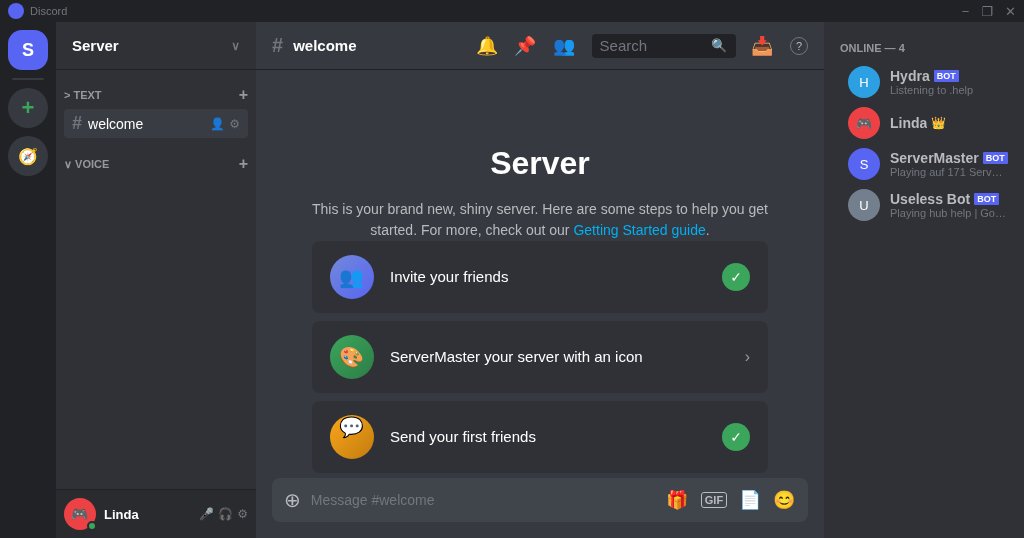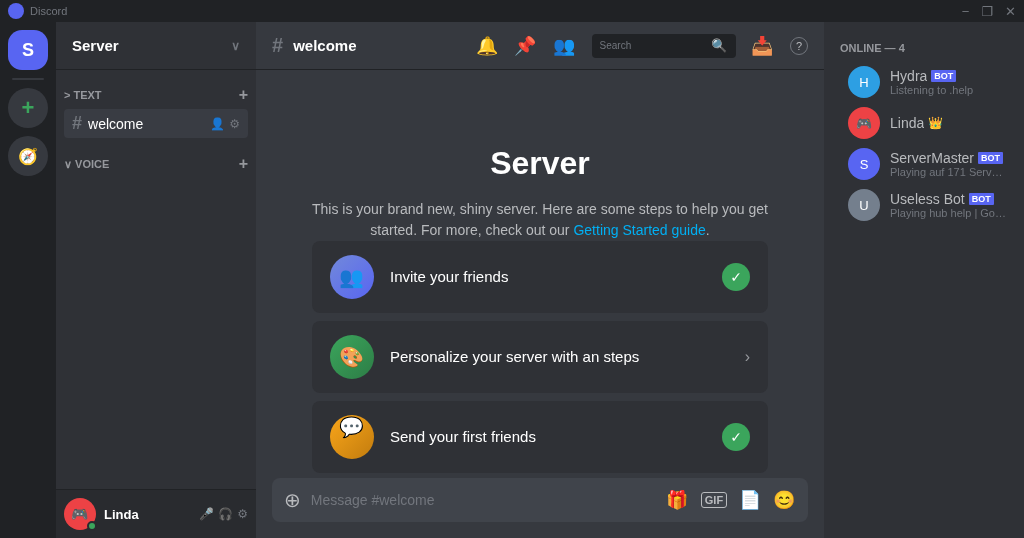--- a/index.html
+++ b/index.html
@@ -203,21 +203,21 @@
       padding: 0 8px;
       gap: 6px;
       width: 144px;
       height: 24px;
     }
     .search-box input {
       background: none;
       border: none;
       outline: none;
       color: #dcddde;
-      font-size: 10px;
+      font-size: 15px;
       width: 100%;
     }
     .search-box input::placeholder { color: #72767d; }
     .search-icon { color: #72767d; font-size: 13px; }
 
     
     #chat-area {
       flex: 1;
       overflow-y: auto;
       padding: 16px;
@@ -348,21 +348,21 @@
       border-radius: 50%;
       display: flex;
       align-items: center;
       justify-content: center;
       font-size: 13px;
       color: white;
       flex-shrink: 0;
       position: relative;
     }
     .member-info { flex: 1; min-width: 0; }
-    .member-name { font-size: 14px; font-weight: 400; color: #b9bbbe; white-space: nowrap; overflow: hidden; text-overflow: ellipsis; }
+    .member-name { font-size: 14px; font-weight: 700; color: #b9bbbe; white-space: nowrap; overflow: hidden; text-overflow: ellipsis; }
     .member-status { font-size: 11px; color: #72767d; white-space: nowrap; overflow: hidden; text-overflow: ellipsis; }
     .bot-badge {
       font-size: 9px;
       background: #5865f2;
       color: white;
       padding: 1px 3px;
       border-radius: 1px;
       font-weight: 600;
     }
     .crown-icon { font-size: 12px; }
@@ -469,21 +469,21 @@
           <a href="#">Getting Started guide</a>.
         </p>
         <div class="task-list">
           <div class="task-item">
             <div class="task-icon invite">👥</div>
             <span class="task-label">Invite your friends</span>
             <div class="task-check">✓</div>
           </div>
           <div class="task-item">
             <div class="task-icon personalize">🎨</div>
-            <span class="task-label">Personalize your server with an steps</span>
+            <span class="task-label">ServerMaster your server with an icon</span>
             <span class="task-chevron">›</span>
           </div>
           <div class="task-item">
             <div class="task-icon message">💬</div>
             <span class="task-label">Send your first friends</span>
             <div class="task-check">✓</div>
           </div>
         </div>
       </div>
 

